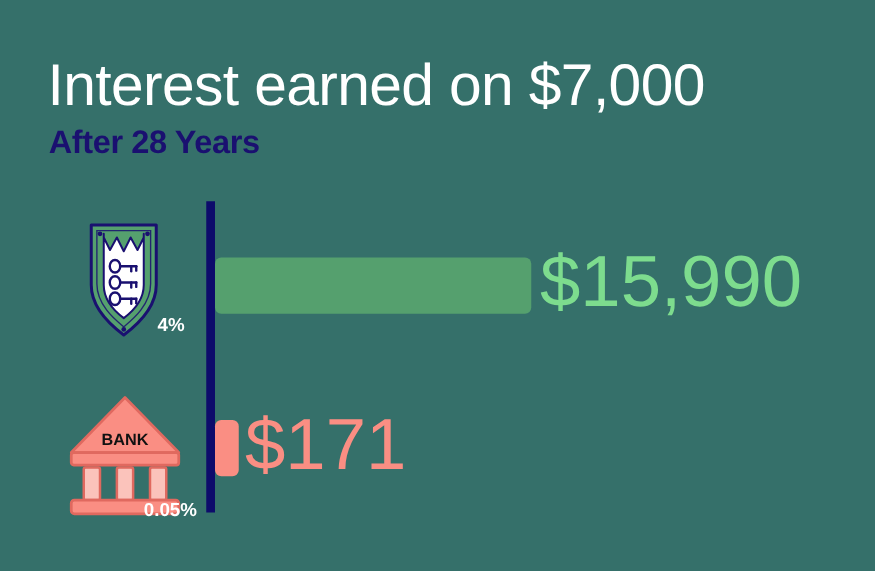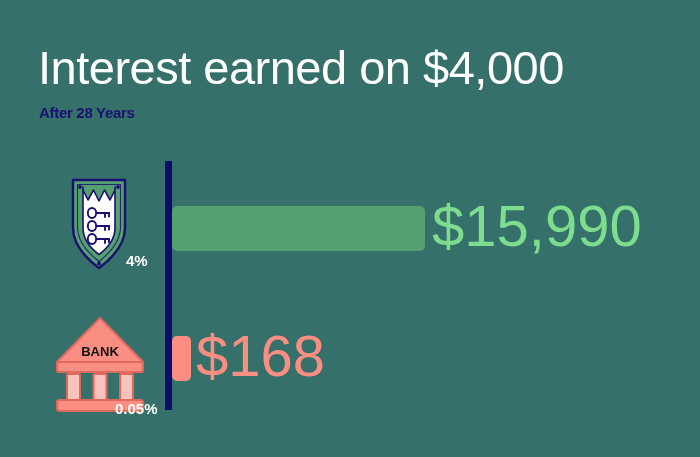--- a/index.html
+++ b/index.html
@@ -29,21 +29,21 @@
     line-height: 56px;
     font-weight: 300;
     color: #ffffff;
     letter-spacing: -0.5px;
     white-space: nowrap;
   }
   .subtitle {
     position: absolute;
     left: 39px;
     top: 99px;
-    font-size: 15px;
+    font-size: 26px;
     line-height: 28px;
     font-weight: 700;
     color: #1a1070;
     letter-spacing: -0.3px;
     white-space: nowrap;
   }
 
   
   .axis-line {
     position: absolute;
@@ -119,21 +119,21 @@
   }
 
   
   .icon-svg { display: block; }
 </style>
 </head>
 <body>
 
 <div id="infographic">
 
-  <div class="title">Interest earned on $4,000</div>
+  <div class="title">Interest earned on $7,000</div>
 
   <div class="subtitle">After 28 Years</div>
 
   <div class="axis-line"></div>
 
   <div class="row row-high">
     <div class="icon-slot">
       <svg class="icon-svg" width="110" height="110" viewBox="0 0 110 110" aria-hidden="true">
 
         <path d="M18 10 L70 10 L70 58 C70 78 52 92 44 98 C36 92 18 78 18 58 Z" fill="#55a06e" stroke="#1a1070" stroke-width="2.4" stroke-linejoin="round"></path>
@@ -193,15 +193,15 @@
 
         <rect x="2" y="90" width="86" height="11" rx="2.5" fill="#fa8e83" stroke="#e0695f" stroke-width="2.2"></rect>
       </svg>
     </div>
   </div>
 
   <div class="pct-label pct-low">0.05%</div>
 
   <div class="bar bar-salmon"></div>
 
-  <div class="bar-value value-salmon">$168</div>
+  <div class="bar-value value-salmon">$171</div>
 
 </div>
 
 </body></html>

